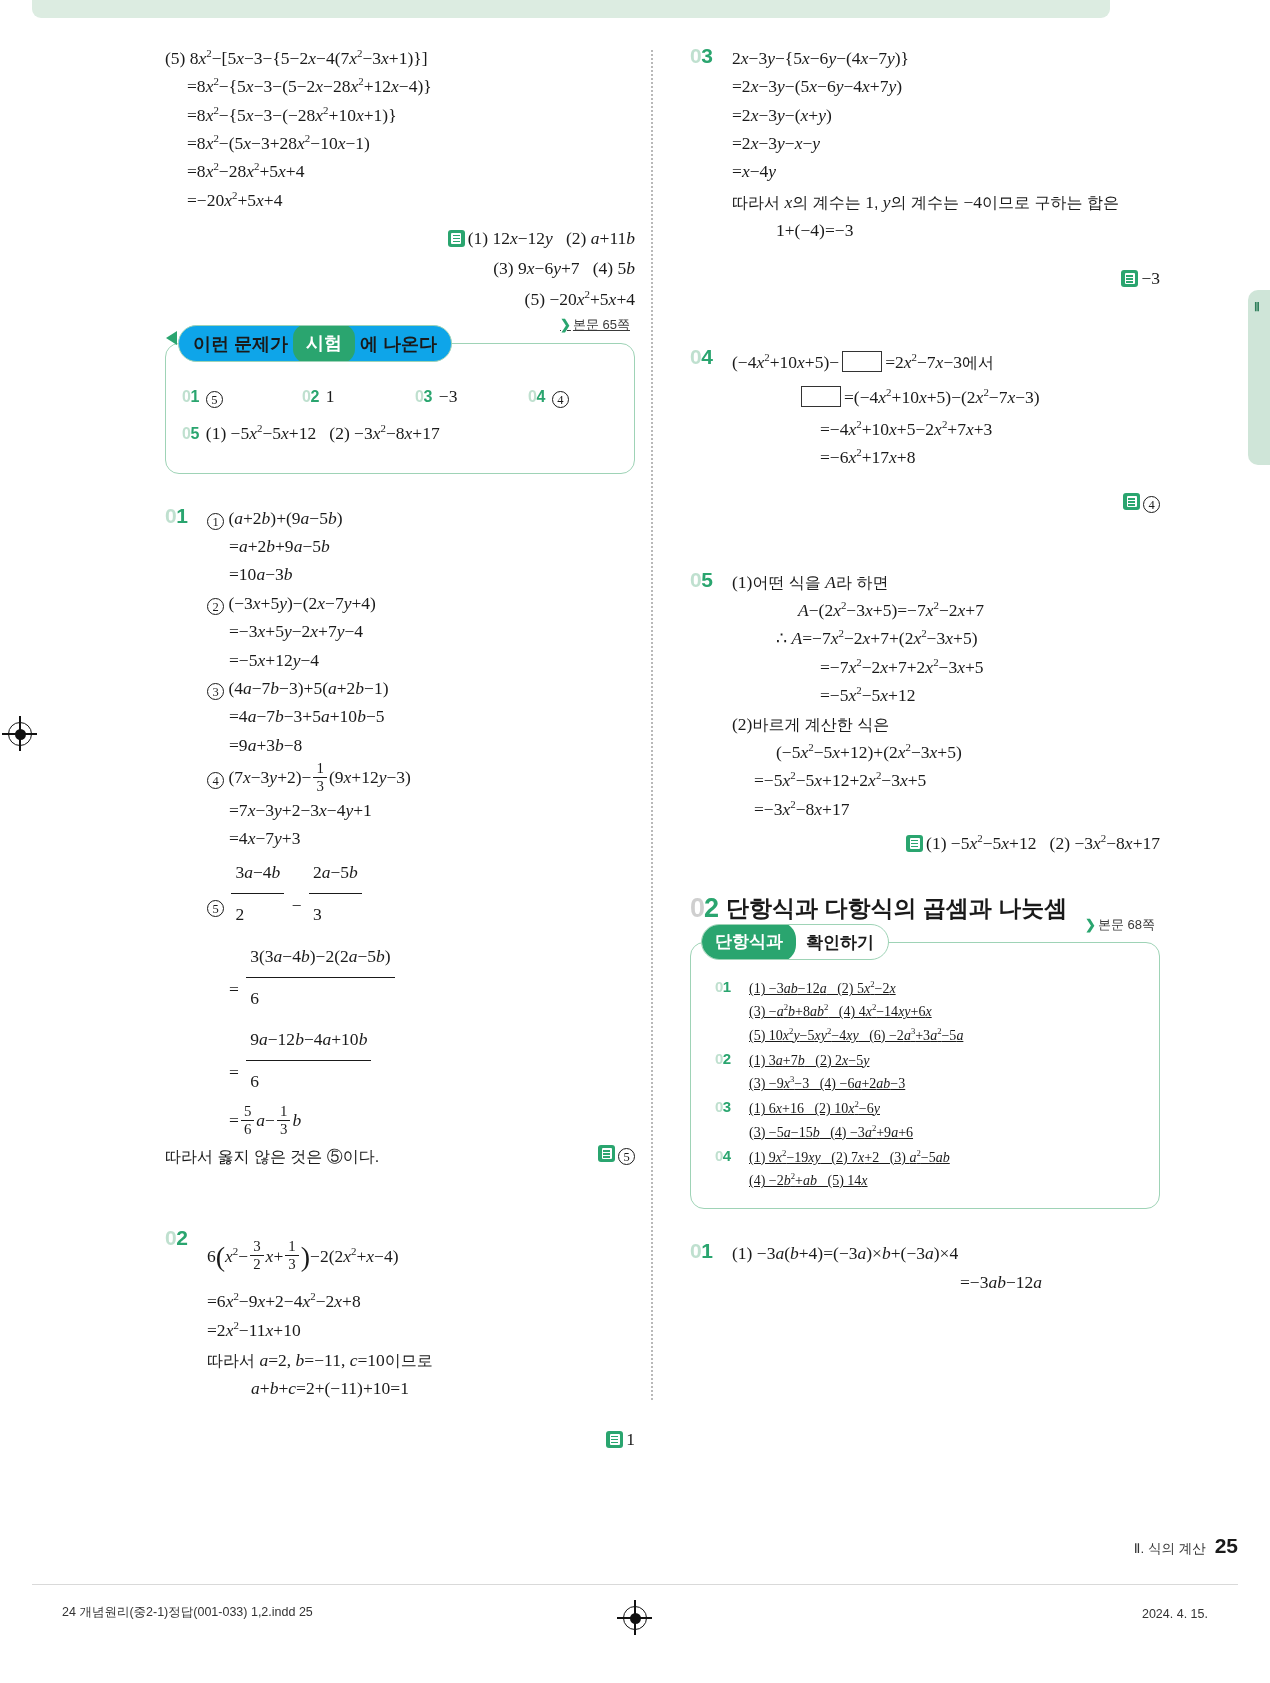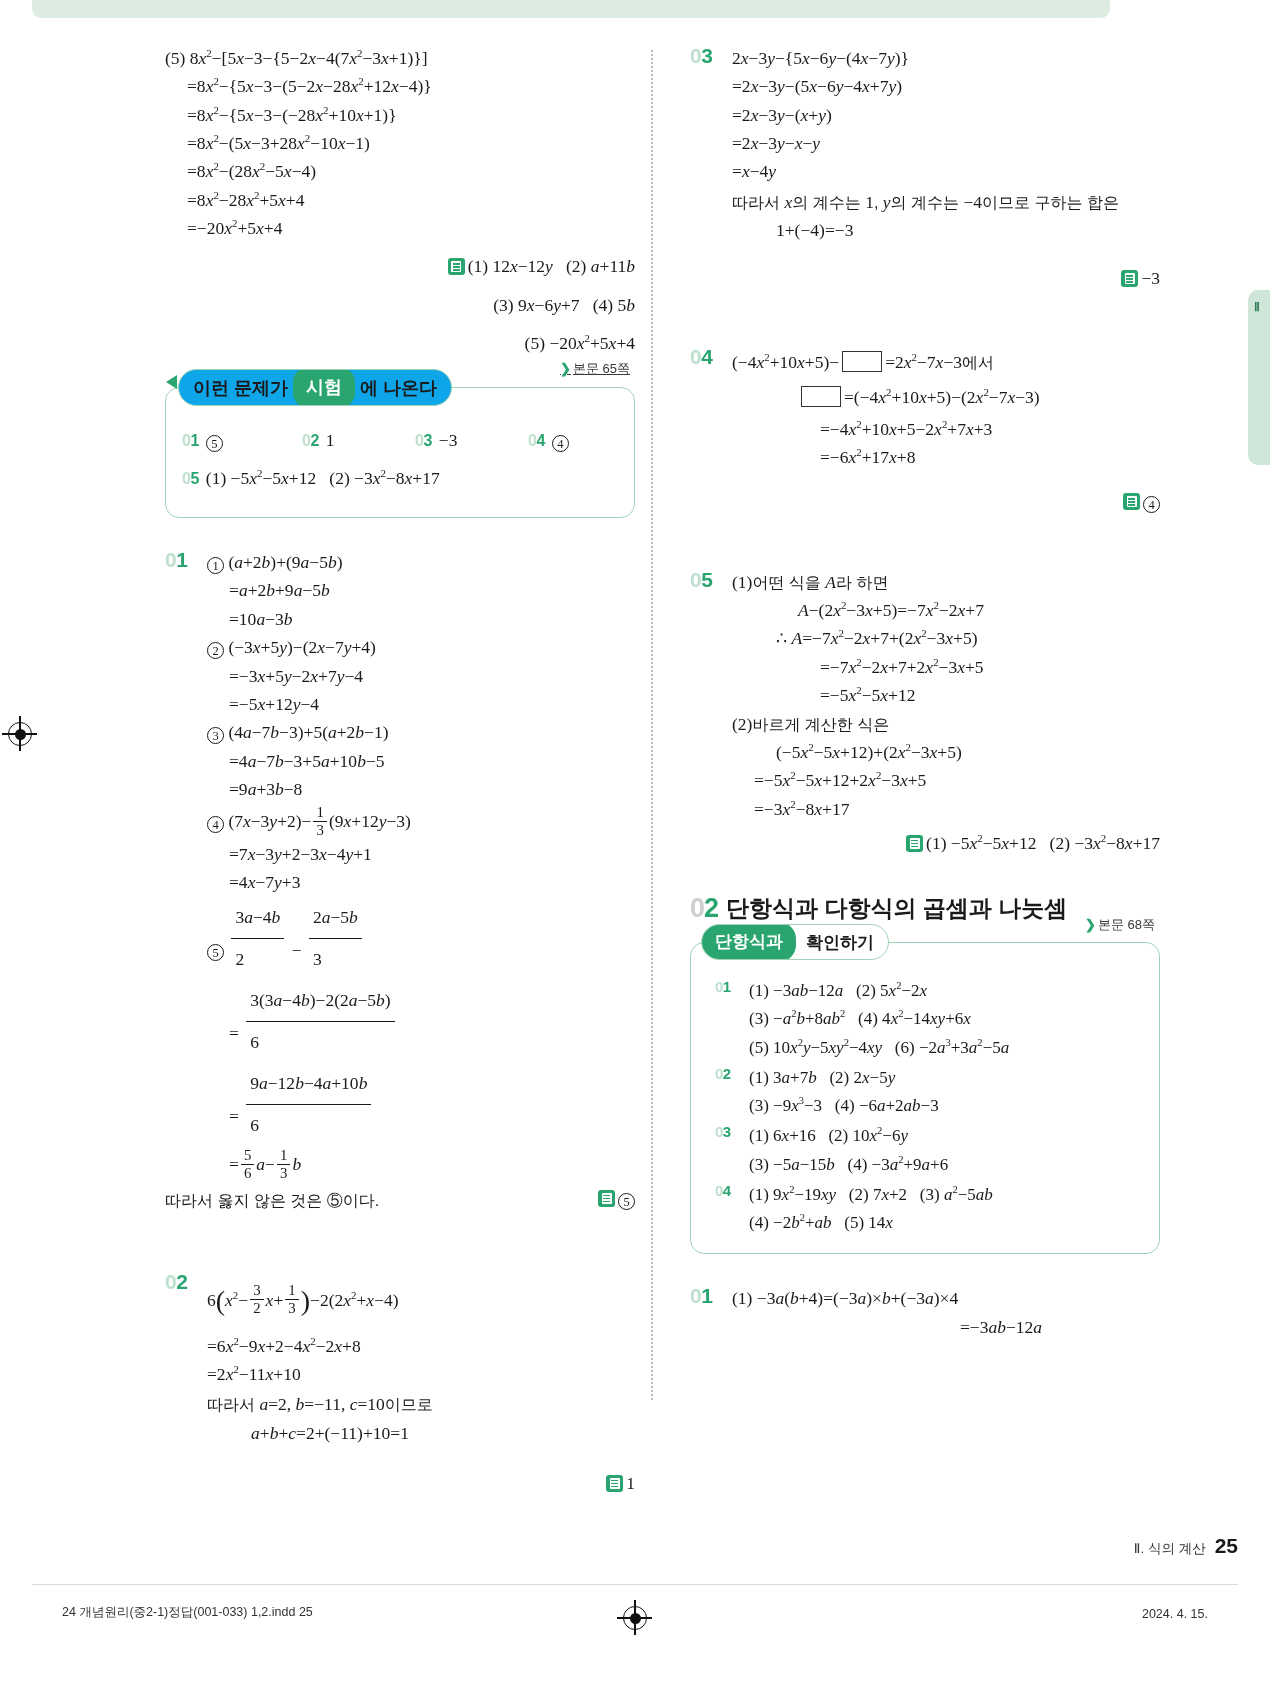--- a/index.html
+++ b/index.html
@@ -86,21 +86,21 @@
 
   .blank-box {
     display: inline-block;
     width: 40px; height: 21px;
     border: 1.4px solid #333;
     vertical-align: -4px;
     margin: 0 3px;
   }
 
   
-  .ans-row { text-align: right; margin-top: 10px; }
+  .ans-row { text-align: right; margin-top: 2px; }
   .ans-icon {
     display: inline-block;
     width: 17px; height: 17px;
     background: #2aa56f;
     border-radius: 3px;
     position: relative;
     vertical-align: -3px;
     margin-right: 3px;
   }
   .ans-icon::before {
@@ -248,21 +248,21 @@
   .concept-box .ref .chev { color: #2aa56f; font-weight: bold; margin-right: 2px; }
   .c-row { position: relative; margin-bottom: 2px; }
   .c-num {
     position: absolute; left: 8px; top: 1px;
     font-family: "Liberation Sans", sans-serif;
     font-weight: bold; font-size: 15px; letter-spacing: -0.5px;
   }
   .c-num .d1 { color: #bfe0cf; }
   .c-num .d2 { color: #2aa56f; }
   .c-body { margin-left: 42px; }
-  .c-body .m { font-size: 17px; line-height: 1.66; }
+  .c-body .m { font-size: 14px; line-height: 1.66; text-decoration: underline; }
 
   
   .page-foot {
     position: absolute; right: 32px; bottom: 125px;
     font-family: "Liberation Sans", sans-serif;
     font-size: 13.5px; color: #333;
     display: flex; align-items: baseline;
   }
   .page-foot .pnum {
     font-size: 21px; font-weight: bold; color: #1a1a1a;
@@ -314,21 +314,20 @@
   </div>
   <div class="divider"></div>
 
   <div class="col-left">
 
     <div>
       <div class="m line"><span>(5)</span>&nbsp;8<span class="mi">x</span><sup>2</sup>−[5<span class="mi">x</span>−3−{5−2<span class="mi">x</span>−4(7<span class="mi">x</span><sup>2</sup>−3<span class="mi">x</span>+1)}]</div>
       <div class="m line ind1">=8<span class="mi">x</span><sup>2</sup>−{5<span class="mi">x</span>−3−(5−2<span class="mi">x</span>−28<span class="mi">x</span><sup>2</sup>+12<span class="mi">x</span>−4)}</div>
       <div class="m line ind1">=8<span class="mi">x</span><sup>2</sup>−{5<span class="mi">x</span>−3−(−28<span class="mi">x</span><sup>2</sup>+10<span class="mi">x</span>+1)}</div>
       <div class="m line ind1">=8<span class="mi">x</span><sup>2</sup>−(5<span class="mi">x</span>−3+28<span class="mi">x</span><sup>2</sup>−10<span class="mi">x</span>−1)</div>
-      <div class="m line ind1">=8<span class="mi">x</span><sup>2</sup>−(28<span class="mi">x</span><sup>2</sup>−5<span class="mi">x</span>−4)</div>
       <div class="m line ind1">=8<span class="mi">x</span><sup>2</sup>−28<span class="mi">x</span><sup>2</sup>+5<span class="mi">x</span>+4</div>
       <div class="m line ind1">=−20<span class="mi">x</span><sup>2</sup>+5<span class="mi">x</span>+4</div>
     </div>
 
     <div class="ans-row" style="margin-top:10px">
       <span class="ans-icon"></span><span class="m">(1)&nbsp;12<span class="mi">x</span>−12<span class="mi">y</span>&nbsp;&nbsp;&nbsp;(2)&nbsp;<span class="mi">a</span>+11<span class="mi">b</span></span>
     </div>
     <div class="ans-row">
       <span class="m">(3)&nbsp;9<span class="mi">x</span>−6<span class="mi">y</span>+7&nbsp;&nbsp;&nbsp;(4)&nbsp;5<span class="mi">b</span></span>
     </div>

